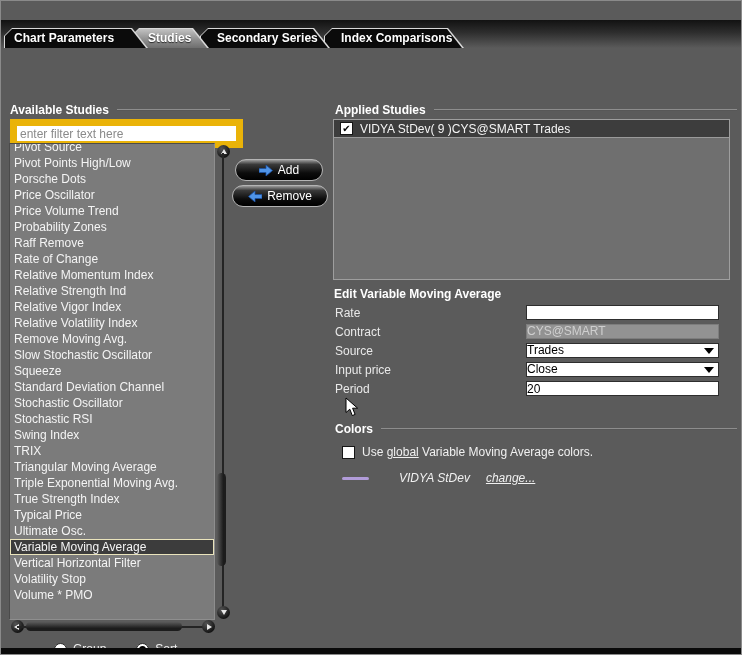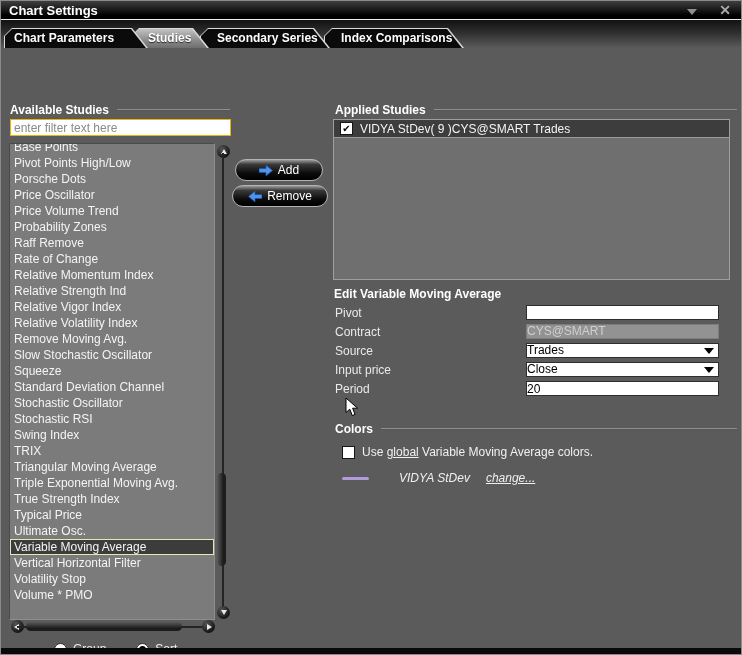--- a/index.html
+++ b/index.html
@@ -28,21 +28,21 @@
   .t-label{position:absolute;left:10px;top:0;line-height:20px;color:#fff;
     font-size:12px;font-weight:bold;text-shadow:0 1px 1px rgba(0,0,0,.7);}
   .tab:nth-child(n+2) .t-label{left:17px;}
   
   .content{position:absolute;left:0;top:47px;width:100%;height:600px;background:#5b5b5b;}
   .bottomstrip{position:absolute;left:0;top:647px;width:100%;height:8px;background:#0a0a0a;}
   .sec-head{position:absolute;display:flex;align-items:center;color:#fff;
     font-size:12px;font-weight:bold;}
   .sec-line{flex:1;height:2px;margin-left:8px;background:linear-gradient(#a8a8a8,#3c3c3c);}
   
-  .filter-input{position:absolute;left:9px;top:71px;width:213px;height:15px;border:1px solid #eab308;
+  .filter-input{position:absolute;left:9px;top:71px;width:213px;height:15px;border:7px solid #eab308;
     background:#fff;font-family:"Liberation Sans",sans-serif;font-size:12px;color:#333;padding:0 3px;}
   .filter-input::placeholder{color:#8a8a8a;opacity:1;}
   .listbox{position:absolute;left:8px;top:95px;width:206px;height:477px;background:#7b7b7b;
     border-top:1px solid #4a4a4a;border-left:1px solid #4a4a4a;
     border-right:1px solid #8e8e8e;border-bottom:1px solid #8e8e8e;
     overflow:hidden;box-sizing:border-box;}
   .list-inner{margin-top:-5px;}
   .l-item{height:16px;line-height:16px;padding-left:4px;font-size:12px;color:#f4f4f4;
     white-space:nowrap;cursor:default;}
   .l-item.selected{background:#3c3c3c;outline:1px solid #eae4bc;outline-offset:-1px;}
@@ -103,25 +103,20 @@
   .r-circle.on::after{content:"";position:absolute;left:2px;top:2px;width:7px;height:7px;
     border-radius:50%;background:#000;}
   
   #cursor{position:absolute;left:343px;top:396px;z-index:50;pointer-events:none;}
 </style>
 </head>
 <body>
 
 <div id="win">
 
-  <div class="titlebar">
-    <span class="title-text">Chart Settings</span>
-    <span class="min-icon"></span>
-    <span class="close-icon">✕</span>
-  </div>
 
   <div class="tabstrip" id="tabs">
       <div class="tab">
         <span class="t-border"></span>
         <span class="t-fill"></span>
         <span class="t-label">Chart Parameters</span>
       </div>
       <div class="tab active">
         <span class="t-border"></span>
         <span class="t-fill"></span>
@@ -141,21 +136,21 @@
 
   <div class="content">
 
     <div class="sec-head" style="left:9px;top:55px;width:220px;">
       <span>Available Studies</span>
       <span class="sec-line"></span>
     </div>
     <input class="filter-input" placeholder="enter filter text here" style="">
     <div class="listbox">
       <div class="list-inner" id="study-list">
-          <div class="l-item">Base Points</div>
+          <div class="l-item">Pivot Source</div>
           <div class="l-item">Pivot Points High/Low</div>
           <div class="l-item">Porsche Dots</div>
           <div class="l-item">Price Oscillator</div>
           <div class="l-item">Price Volume Trend</div>
           <div class="l-item">Probability Zones</div>
           <div class="l-item">Raff Remove</div>
           <div class="l-item">Rate of Change</div>
           <div class="l-item">Relative Momentum Index</div>
           <div class="l-item">Relative Strength Ind</div>
           <div class="l-item">Relative Vigor Index</div>
@@ -222,21 +217,21 @@
     <div class="applied-box" id="applied-list">
         <div class="a-row">
           <span class="cbox">✔</span>
           <span>VIDYA StDev( 9 )CYS@SMART Trades</span>
         </div>
       </div>
 
     <div class="edit-head">Edit Variable Moving Average</div>
     <div class="fields" id="fields">
         <div class="f-row">
-          <span class="f-label">Pivot</span>
+          <span class="f-label">Rate</span>
           <input class="f-input" value="" style="">
         </div>
         <div class="f-row">
           <span class="f-label">Contract</span>
           <div class="f-input disabled">CYS@SMART</div>
         </div>
         <div class="f-row">
           <span class="f-label">Source</span>
           <div class="f-select"><span>Trades</span><i class="dd-arrow"></i></div>
         </div>

